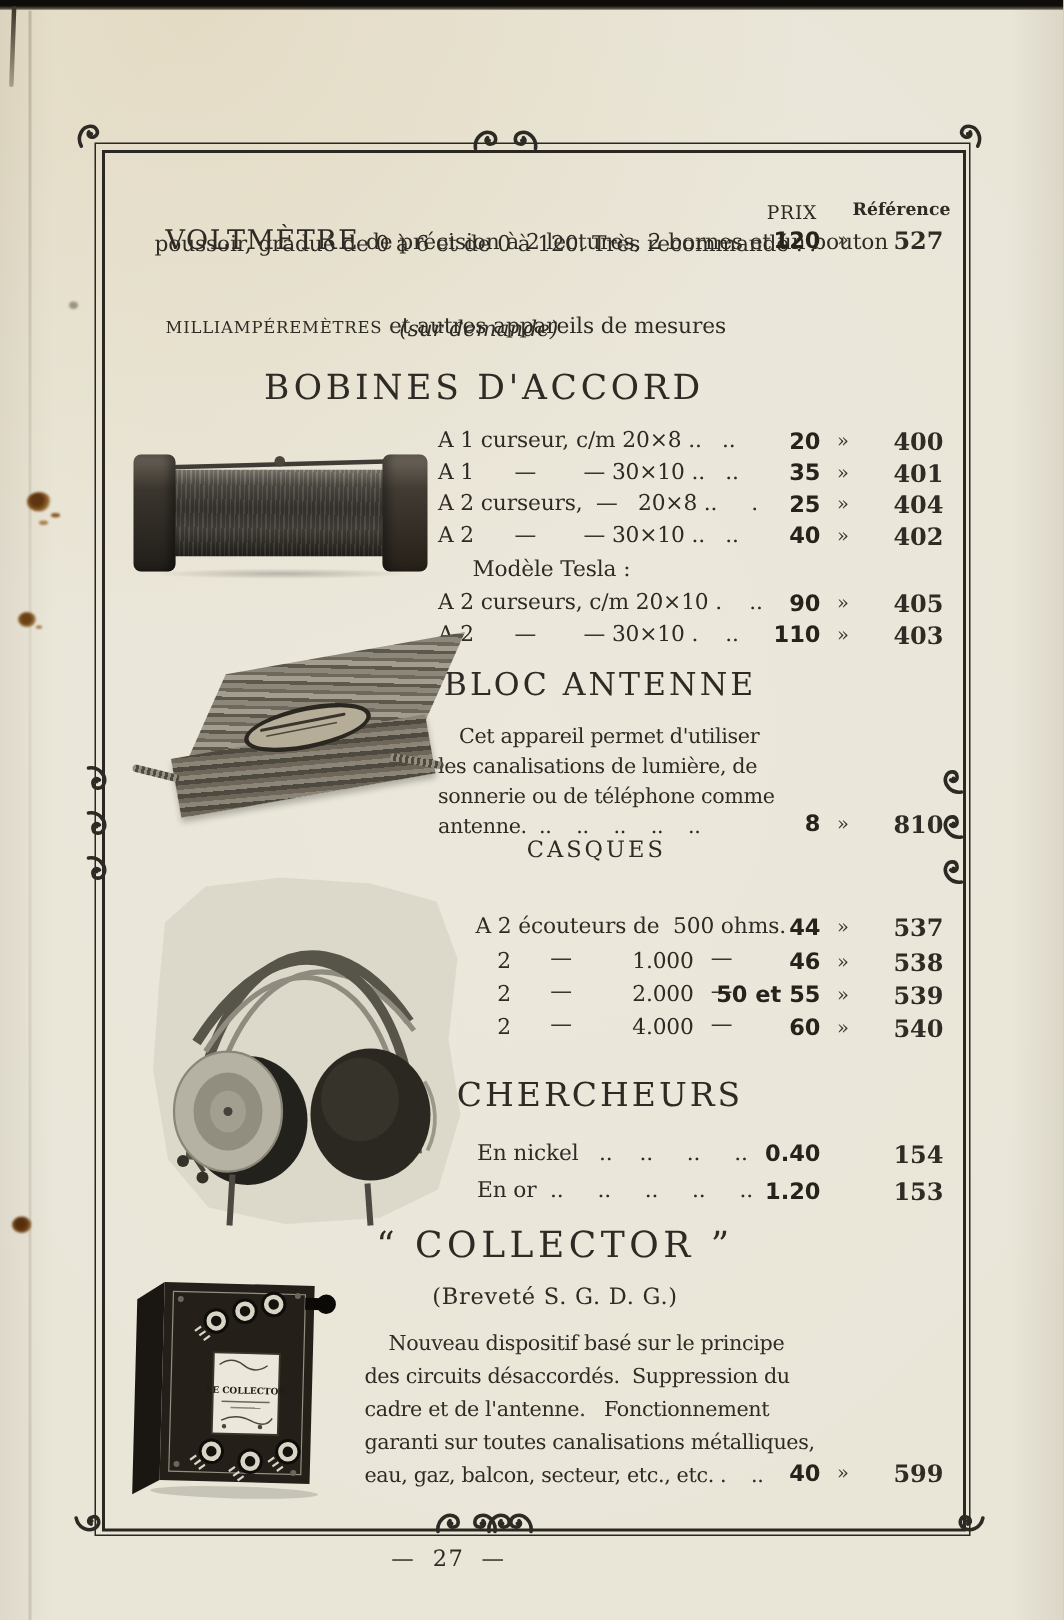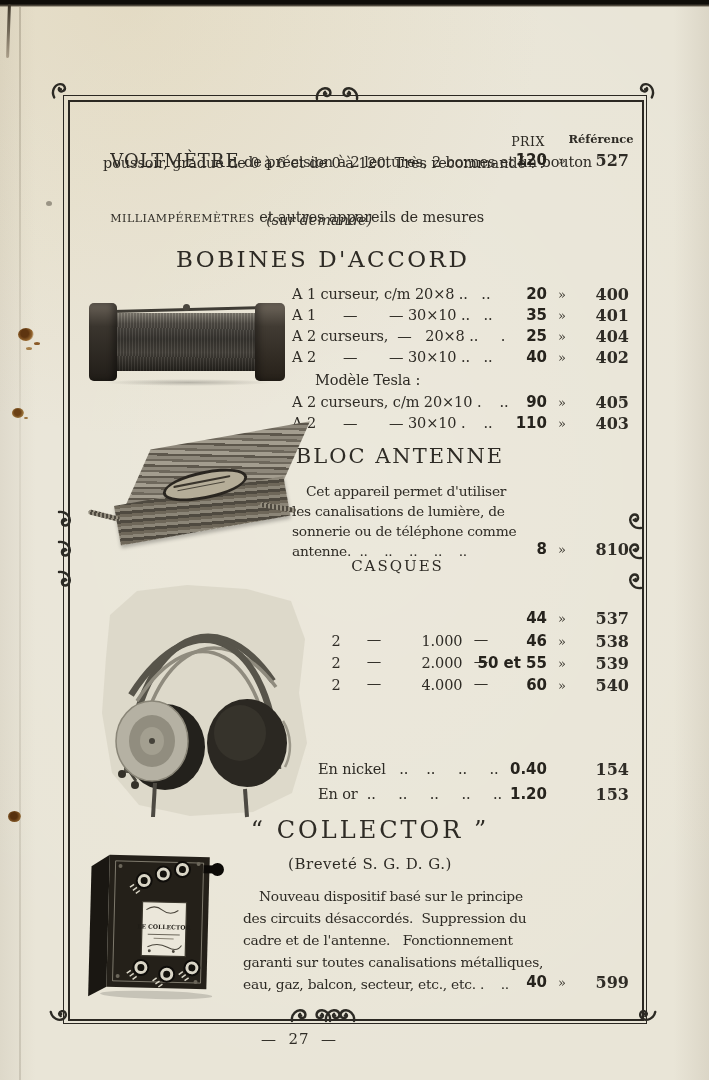--- a/index.html
+++ b/index.html
@@ -178,20 +178,21 @@
       <div style="position:absolute;left:12px;top:11px;width:48px;height:1px;background:#4a453a;"></div>
     </div>
     <div class="imgpart" style="left:0px;top:66px;width:32px;height:5px;border-radius:3px;transform:rotate(14deg);
       background:repeating-linear-gradient(90deg,#958f80 0 2px,#4f4a40 2px 4px);"></div>
     <div class="imgpart" style="left:172px;top:58px;width:36px;height:5px;border-radius:3px;transform:rotate(10deg);
       background:repeating-linear-gradient(90deg,#958f80 0 2px,#4f4a40 2px 4px);"></div>
   </div>
 
   <div class="abs h center" style="left:295px;top:557px;width:205px;font-size:15px">CASQUES</div>
 
+  <div class="abs t body" style="left:317px;top:610px">A 2 écouteurs de  500 ohms.</div>
   <div class="abs prix" style="top:609px">44</div>
   <div class="abs unit" style="top:611px">»</div>
   <div class="abs ref" style="top:609px">537</div>
 
   <div class="abs center body" style="left:328px;top:633px;width:16px">2</div>
   <div class="abs center body" style="left:360px;top:631px;width:28px">—</div>
   <div class="abs center body" style="left:410px;top:633px;width:64px">1.000</div>
   <div class="abs center body" style="left:468px;top:631px;width:26px">—</div>
   <div class="abs prix" style="top:632px">46</div>
   <div class="abs unit" style="top:634px">»</div>
@@ -230,20 +231,21 @@
     <circle cx="57" cy="158" r="3" fill="#45423a"></circle>
     <circle cx="27" cy="191" r="4" fill="#35322a"></circle>
     <circle cx="40" cy="202" r="4" fill="#35322a"></circle>
     <ellipse cx="152" cy="160" rx="40" ry="44" fill="#2b2822"></ellipse>
     <ellipse cx="145" cy="150" rx="26" ry="28" fill="#37342c" opacity="0.9"></ellipse>
     <path d="M188 138 A40 44 0 0 1 190 184" fill="none" stroke="#9b9789" stroke-width="2.5"></path>
     <path d="M60 200 L58 234" stroke="#4c4942" stroke-width="4"></path>
     <path d="M150 206 L152 234" stroke="#4c4942" stroke-width="4"></path>
   </svg>
 
+  <div class="abs h center" style="left:295px;top:718px;width:210px;font-size:22px">CHERCHEURS</div>
   <div class="abs t body" style="left:318px;top:761px">En nickel   ..    ..     ..     ..</div>
   <div class="abs prix" style="top:760px">0.40</div>
   <div class="abs ref" style="top:760px">154</div>
   <div class="abs t body" style="left:318px;top:786px">En or  ..     ..     ..     ..     ..</div>
   <div class="abs prix" style="top:785px">1.20</div>
   <div class="abs ref" style="top:785px">153</div>
 
   <div class="abs h center" style="left:225px;top:816px;width:290px;font-size:24px;letter-spacing:3px">“ COLLECTOR ”</div>
   <div class="abs center" style="left:225px;top:855px;width:290px;font-size:15px;letter-spacing:.5px">(Breveté  S. G. D. G.)</div>
   <div class="abs t small-body" style="left:243px;top:888px;padding-left:16px">Nouveau dispositif basé sur le principe</div>

